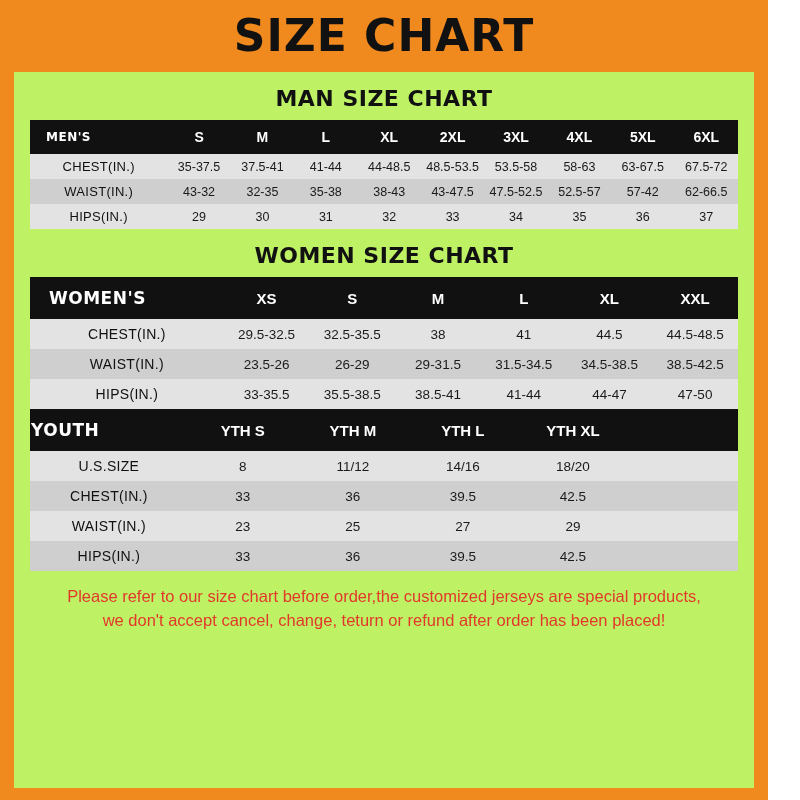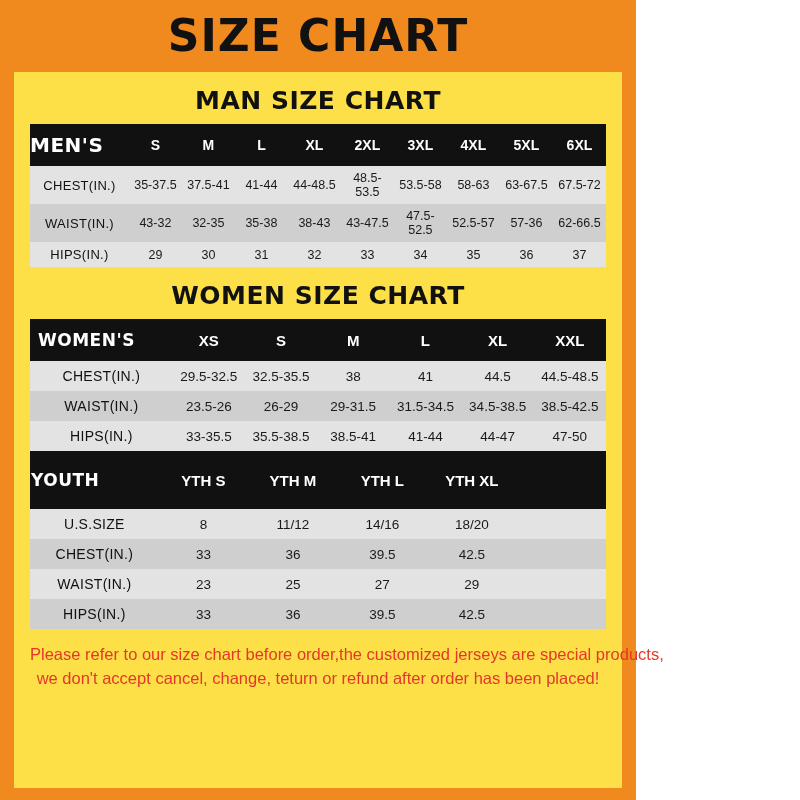--- a/index.html
+++ b/index.html
@@ -8,26 +8,26 @@
   }
   body {
     width: 800px;
     height: 800px;
     background: #ffffff;
     font-family: "Liberation Sans", sans-serif;
     overflow: hidden;
   }
   .page {
     position: relative;
-    width: 636px;
+    width: 768px;
     height: 800px;
     box-sizing: border-box;
     border-left: 14px solid #f08a1e;
     border-right: 14px solid #f08a1e;
-    background: #fde047;
+    background: #bef264;
   }
   .header-band {
     height: 72px;
     background: #f08a1e;
     display: flex;
     align-items: center;
     justify-content: center;
     margin: 0 -14px;
   }
   .header-title {
@@ -38,21 +38,21 @@
     color: #111111;
     line-height: 1;
   }
   .content {
     padding: 0 16px;
   }
   .section-title {
     text-align: center;
     font-family: "DejaVu Sans", sans-serif;
     font-weight: bold;
-    font-size: 25px;
+    font-size: 22px;
     color: #111111;
     margin: 14px 0 9px 0;
     letter-spacing: 0.5px;
   }
   table.size-table {
     width: 100%;
     border-collapse: collapse;
     table-layout: fixed;
   }
   table.size-table th,
@@ -65,44 +65,44 @@
   }
   table.size-table thead th {
     background: #111111;
     color: #ffffff;
     font-size: 14px;
     padding: 9px 1px;
     font-weight: bold;
   }
   table.size-table thead th.rowhead {
     font-family: "DejaVu Sans", sans-serif;
-    font-size: 20px;
+    font-size: 12px;
     text-align: left;
-    padding-left: 0;
+    padding-left: 16px;
     letter-spacing: 0.5px;
   }
   table.size-table tbody tr.odd td {
     background: #e3e3e3;
   }
   table.size-table tbody tr.even td {
     background: #cfcfcf;
   }
   table.size-table tbody td.rowlabel {
     font-size: 13px;
     letter-spacing: 0.3px;
     color: #111111;
   }
   
   #table-women th, #table-women td { font-size: 13.5px; padding: 7px 1px; }
-  #table-women thead th { font-size: 15px; padding: 11px 8px; }
+  #table-women thead th { font-size: 15px; padding: 11px 19px; }
   #table-women thead th.rowhead { font-size: 17px; }
   #table-women tbody td.rowlabel { font-size: 14px; }
 
   #table-youth th, #table-youth td { font-size: 13.5px; padding: 7px 1px; }
-  #table-youth thead th { font-size: 15px; padding: 19px 1px; }
+  #table-youth thead th { font-size: 15px; padding: 11px 1px; }
   #table-youth thead th.rowhead { font-size: 17px; }
   #table-youth tbody td.rowlabel { font-size: 14px; }
 
   .footer-note {
     margin: 14px 0 4px 0;
     text-align: center;
     color: #e2382b;
     font-size: 16.5px;
     line-height: 1.45;
     font-family: "Liberation Sans", sans-serif;
@@ -159,21 +159,21 @@
         </tr>
         <tr class="even">
           <td class="rowlabel">WAIST(IN.)</td>
           <td>43-32</td>
           <td>32-35</td>
           <td>35-38</td>
           <td>38-43</td>
           <td>43-47.5</td>
           <td>47.5-52.5</td>
           <td>52.5-57</td>
-          <td>57-36</td>
+          <td>57-42</td>
           <td>62-66.5</td>
         </tr>
         <tr class="odd">
           <td class="rowlabel">HIPS(IN.)</td>
           <td>29</td>
           <td>30</td>
           <td>31</td>
           <td>32</td>
           <td>33</td>
           <td>34</td>

